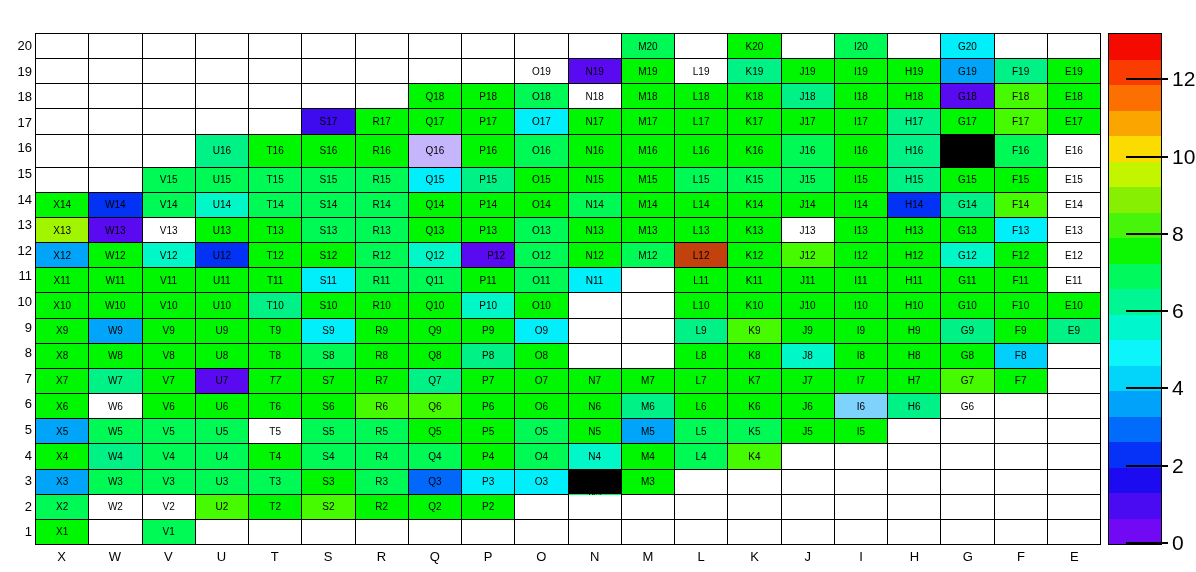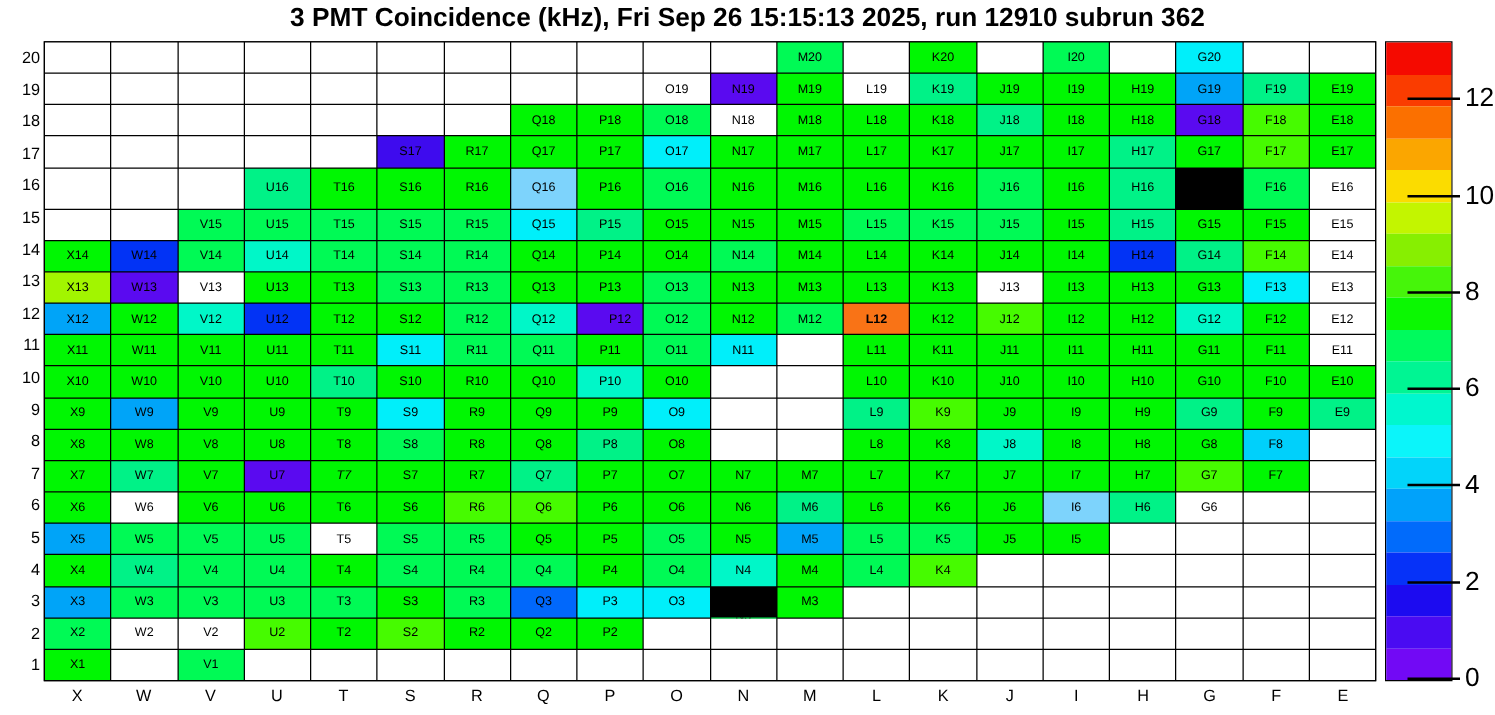--- a/index.html
+++ b/index.html
@@ -22,21 +22,20 @@
         border:1px solid #000;display:flex;flex-direction:column;}
   .colorbar div{flex:1;}
   .cbtick{position:absolute;left:1126px;width:42px;height:2px;background:#000;}
   .cblabel{position:absolute;left:1172px;font-size:21px;color:#000;
         transform:translateY(-50%);}
 </style>
 </head>
 <body>
 
 <div class="canvas">
-  <div class="title">3 PMT Coincidence (kHz), Fri Sep 26 15:15:13 2025, run 12910 subrun 362</div>
   <div class="yaxis">
       <div style="top: 0px;">20</div>
       <div style="top: 25.6px;">19</div>
       <div style="top: 51.2px;">18</div>
       <div style="top: 76.8px;">17</div>
       <div style="top: 102.4px;">16</div>
       <div style="top: 128px;">15</div>
       <div style="top: 153.6px;">14</div>
       <div style="top: 179.2px;">13</div>
       <div style="top: 204.8px;">12</div>
@@ -133,21 +132,21 @@
       <div class="cell" style="background: rgb(0, 247, 2);">G17</div>
       <div class="cell" style="background: rgb(70, 251, 0);">F17</div>
       <div class="cell" style="background: rgb(0, 247, 2);">E17</div>
       <div class="cell"></div>
       <div class="cell"></div>
       <div class="cell"></div>
       <div class="cell" style="background: rgb(0, 242, 135);">U16</div>
       <div class="cell" style="background: rgb(0, 247, 2);">T16</div>
       <div class="cell" style="background: rgb(0, 247, 2);">S16</div>
       <div class="cell" style="background: rgb(0, 247, 2);">R16</div>
-      <div class="cell" style="background: #7dd3fc;">Q16</div>
+      <div class="cell" style="background: #c4b5fd;">Q16</div>
       <div class="cell" style="background: rgb(0, 247, 2);">P16</div>
       <div class="cell" style="background: rgb(0, 250, 85);">O16</div>
       <div class="cell" style="background: rgb(0, 247, 2);">N16</div>
       <div class="cell" style="background: rgb(0, 247, 2);">M16</div>
       <div class="cell" style="background: rgb(0, 247, 2);">L16</div>
       <div class="cell" style="background: rgb(0, 247, 2);">K16</div>
       <div class="cell" style="background: rgb(0, 250, 85);">J16</div>
       <div class="cell" style="background: rgb(0, 247, 2);">I16</div>
       <div class="cell" style="background: rgb(0, 242, 135);">H16</div>
       <div class="cell" style="background: rgb(0, 250, 85); margin-top: 32px;">G16</div>
@@ -218,21 +217,21 @@
       <div class="cell" style="background: rgb(0, 247, 200);">V12</div>
       <div class="cell" style="background: rgb(2, 51, 245);">U12</div>
       <div class="cell" style="background: rgb(0, 247, 2);">T12</div>
       <div class="cell" style="background: rgb(0, 247, 2);">S12</div>
       <div class="cell" style="background: rgb(0, 250, 85);">R12</div>
       <div class="cell" style="background: rgb(0, 247, 200);">Q12</div>
       <div class="cell" style="background: rgb(90, 10, 240); padding-left: 16px;">P12</div>
       <div class="cell" style="background: rgb(0, 250, 85);">O12</div>
       <div class="cell" style="background: rgb(0, 247, 2);">N12</div>
       <div class="cell" style="background: rgb(0, 250, 85);">M12</div>
-      <div class="cell" style="background: #f97316; font-weight: bold;">L12</div>
+      <div class="cell" style="background: #c2410c;">L12</div>
       <div class="cell" style="background: rgb(0, 247, 2);">K12</div>
       <div class="cell" style="background: rgb(70, 251, 0);">J12</div>
       <div class="cell" style="background: rgb(0, 247, 2);">I12</div>
       <div class="cell" style="background: rgb(0, 247, 2);">H12</div>
       <div class="cell" style="background: rgb(0, 247, 200);">G12</div>
       <div class="cell" style="background: rgb(0, 247, 2);">F12</div>
       <div class="cell" style="background: rgb(255, 255, 255);">E12</div>
       <div class="cell" style="background: rgb(0, 247, 2);">X11</div>
       <div class="cell" style="background: rgb(0, 247, 2);">W11</div>
       <div class="cell" style="background: rgb(0, 247, 2);">V11</div>

